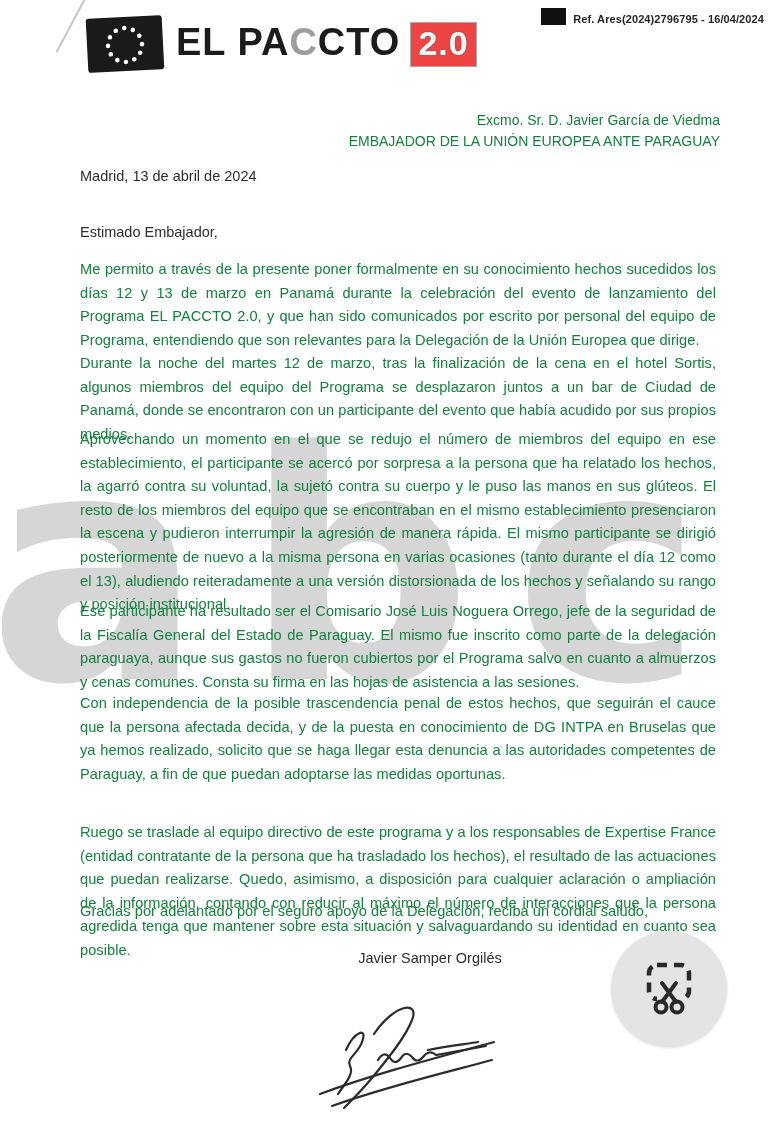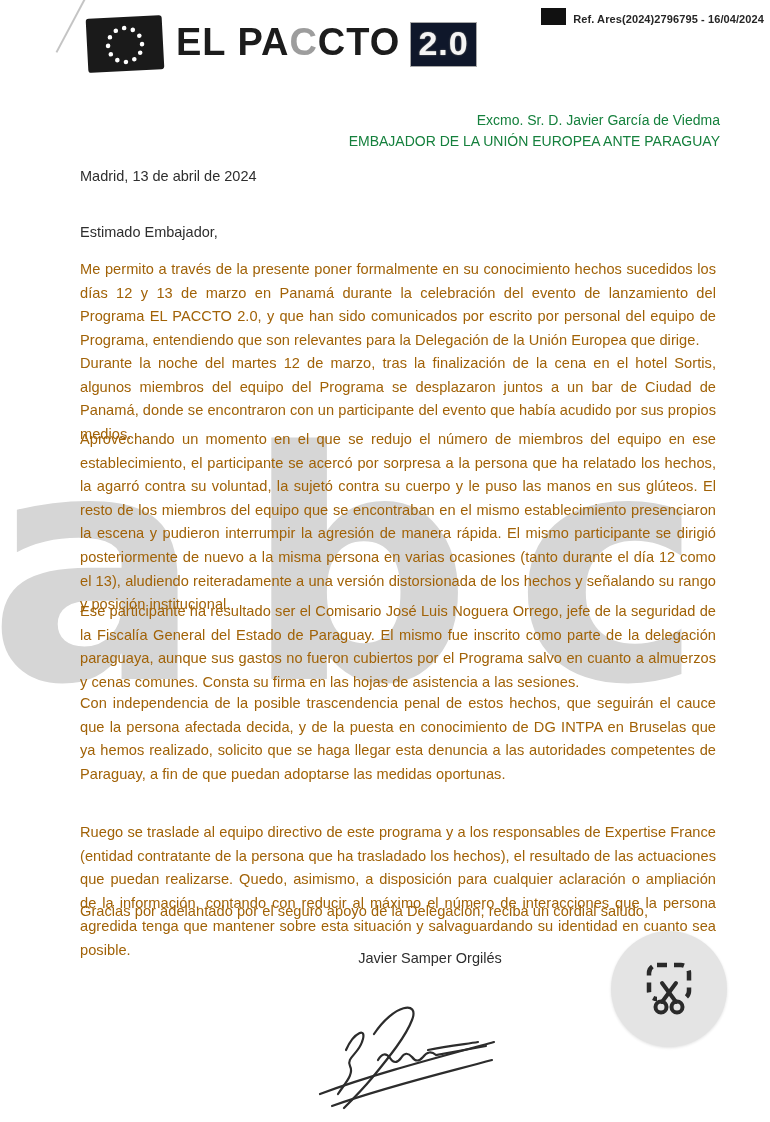--- a/index.html
+++ b/index.html
@@ -30,41 +30,41 @@
   
   .logo{position:absolute;left:86px;top:16px;display:flex;align-items:center;gap:12px;}
   .eu-flag{width:78px;height:56px;transform:rotate(-3deg);}
   .wordmark{
     font-family:"Liberation Sans", sans-serif;font-weight:bold;
     font-size:38px;letter-spacing:1px;color:#1c1c1c;white-space:nowrap;
   }
   .wordmark .ghost-c{color:#9d9d9d;}
   .version-badge{
     display:inline-block;margin-left:10px;padding:1px 7px 3px 7px;
-    background:#0f172a;border:1px solid #a8a8a8;
+    background:#ef4444;border:1px solid #a8a8a8;
     color:#f4f4f4;text-shadow:0 0 2px #6e6e6e, 0 0 1px #555;
     font-size:34px;
   }
 
   
   .ref{position:absolute;top:8px;right:6px;display:flex;align-items:flex-end;gap:7px;}
   .ref-square{width:25px;height:17px;background:#111;}
   .ref-label{font-size:11px;font-weight:bold;color:#262626;letter-spacing:.1px;}
 
   
   .recipient{position:absolute;top:110px;right:50px;text-align:right;
     font-size:14px;line-height:21px;color:#15803d;}
 
   .dateline{position:absolute;left:80px;top:168px;font-size:14.5px;}
   .salutation{position:absolute;left:80px;top:224px;font-size:14.5px;}
 
   .para{
     position:absolute;left:80px;width:636px;margin:0;
     font-size:14.6px;line-height:23.6px;text-align:justify;
-    color:#a16207;letter-spacing:.05px;
+    color:#15803d;letter-spacing:.05px;
   }
   .p1{top:258px;}
   .p2{top:352px;}
   .p3{top:428px;}
   .p4{top:600px;}
   .p5{top:692px;}
   .p6{top:785px;margin-top:36px;}
   .closing{top:900px;text-align:left;}
 
   .signer{position:absolute;left:255px;width:350px;text-align:center;font-size:14.5px;line-height:23px;}

